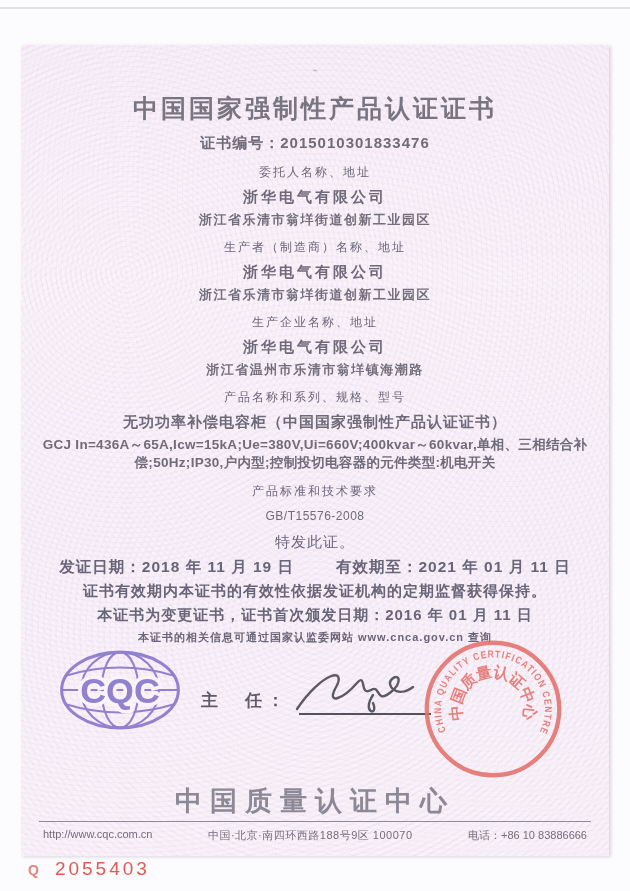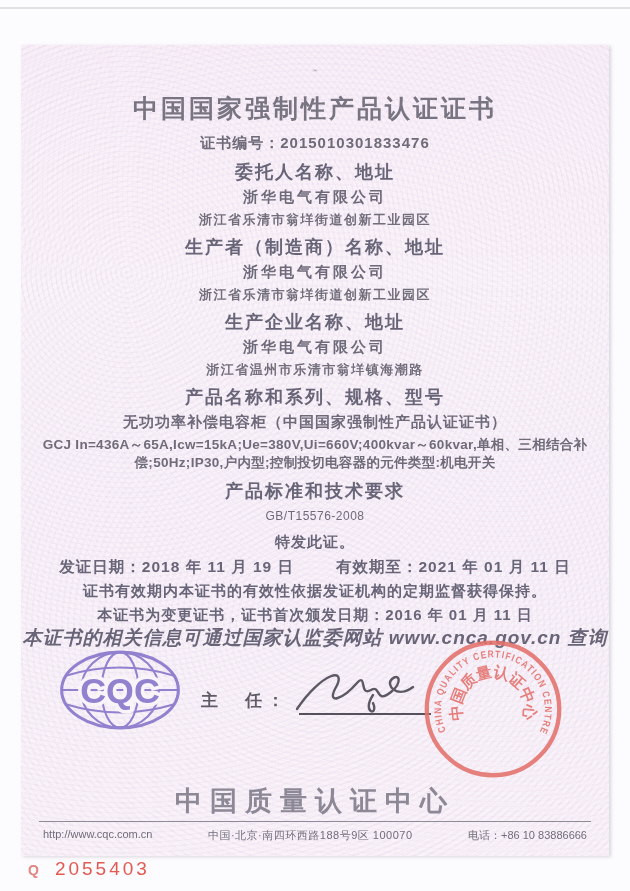--- a/index.html
+++ b/index.html
@@ -20,30 +20,30 @@
       repeating-radial-gradient(circle at 82% 18%, rgba(228,158,198,0.06) 0 1.5px, rgba(255,255,255,0) 1.5px 5px),
       repeating-radial-gradient(circle at 50% 72%, rgba(168,148,214,0.05) 0 2px, rgba(255,255,255,0) 2px 6px),
       linear-gradient(180deg, rgba(246,231,246,0.35), rgba(250,242,250,0.1) 30%, rgba(244,234,248,0.3) 60%, rgba(248,238,248,0.15));
     box-shadow:2px 1px 3px rgba(160,150,170,0.35);
     padding-top:24px;
     text-align:center;
   }
   .hdr { display:flex; justify-content:center; align-items:center; gap:20px; height:56px;flex-direction:column; }
   .title { font-size:25px; font-weight:bold; color:#787481; letter-spacing:3px; }
   .certno { margin-top:8px; font-size:15px; font-weight:bold; color:#6f6b79; letter-spacing:1px; height:20px; line-height:20px; }
-  .lbl  { margin-top:8px; font-size:18px; font-weight:bold; color:#696578; letter-spacing:2px; line-height:20px; margin-top:9px; }
+  .lbl  { margin-top:8px; font-size:12px; font-weight:normal; color:#696578; letter-spacing:2px; line-height:20px; margin-top:9px; }
   .coname { margin-top:5px; font-size:15px; font-weight:bold; color:#6e6a7a; letter-spacing:3px; line-height:20px; }
   .addr { margin-top:4px; font-size:13px; font-weight:bold; color:#726e7c; letter-spacing:1.5px; line-height:17px; }
   .spec { margin:4px auto 0; width:552px; font-size:13.5px; color:#6f6b79; line-height:18px; letter-spacing:0.3px; font-weight:bold; }
   .std-val { margin-top:5px; font-size:12px; color:#6f6b79; line-height:20px; letter-spacing:0.5px; }
   .stmt { margin-top:4px; font-size:15px; font-weight:bold; color:#696578; letter-spacing:1px; line-height:19px; }
-  .stmt2 { font-size:15px; font-weight:bold; color:#696578; letter-spacing:1px; line-height:19px; margin-top:6px;text-align:center; }
+  .stmt2 { font-size:15px; font-weight:normal; color:#696578; letter-spacing:1px; line-height:19px; margin-top:6px;text-align:center; }
   .dates { margin-top:6px; display:flex; justify-content:center; gap:42px; font-size:15.5px; font-weight:bold; color:#696578; letter-spacing:1px; line-height:20px; }
   .note { margin-top:4px; font-size:15px; font-weight:bold; color:#696578; letter-spacing:1px; line-height:20px; }
-  .note.small { font-size:19px; line-height:17px; letter-spacing:1px;font-style:italic; }
+  .note.small { font-size:11px; line-height:17px; letter-spacing:1px; }
   .sigrow { position:absolute; left:0; top:600px; width:100%; height:95px; }
   .cqc-logo { position:absolute; left:32px; top:2px; }
   .sigblock { position:absolute; left:180px; top:30px; display:flex; align-items:flex-end; gap:10px; }
   .sig-label { font-size:17px; font-weight:bold; color:#5f5c68; letter-spacing:5px; padding-bottom:3px; }
   .sig-line { width:132px; border-bottom:2px solid #55525e; position:relative; height:40px; }
   .sig-line svg { position:absolute; left:-6px; bottom:-8px; }
   .orgname { position:absolute; left:0; top:738px; width:100%; text-align:center; font-size:27px; font-weight:600; color:#8c8896; letter-spacing:8px; }
   .footrule { position:absolute; left:18px; right:18px; top:776px; border-top:1.5px solid #8f8b99; }
   .footrow { position:absolute; left:0; top:783px; width:100%; display:flex; justify-content:space-between; padding:0 22px; font-size:11px; color:#716d7b; }
   .footrow .c { letter-spacing:0.5px; }

